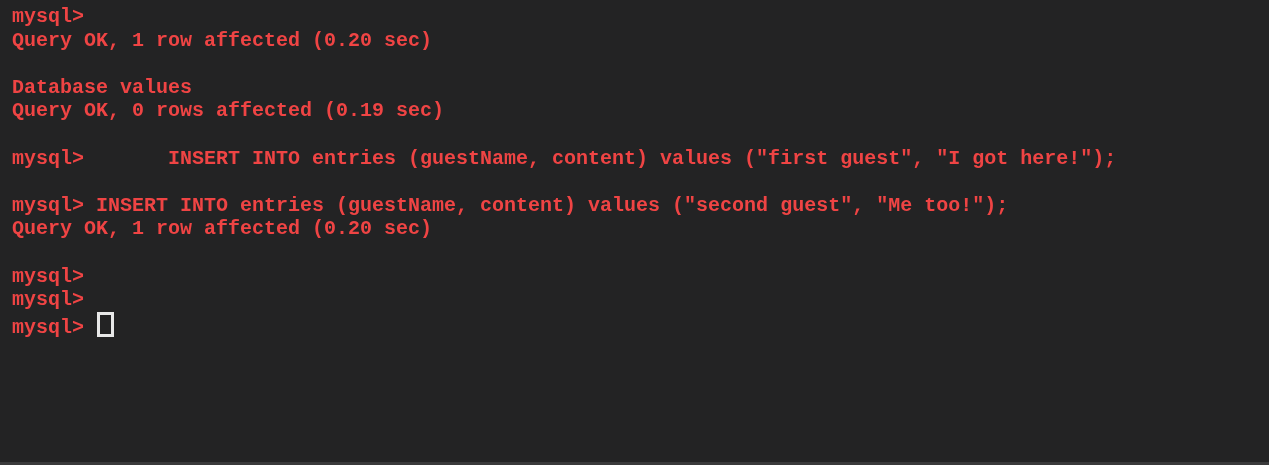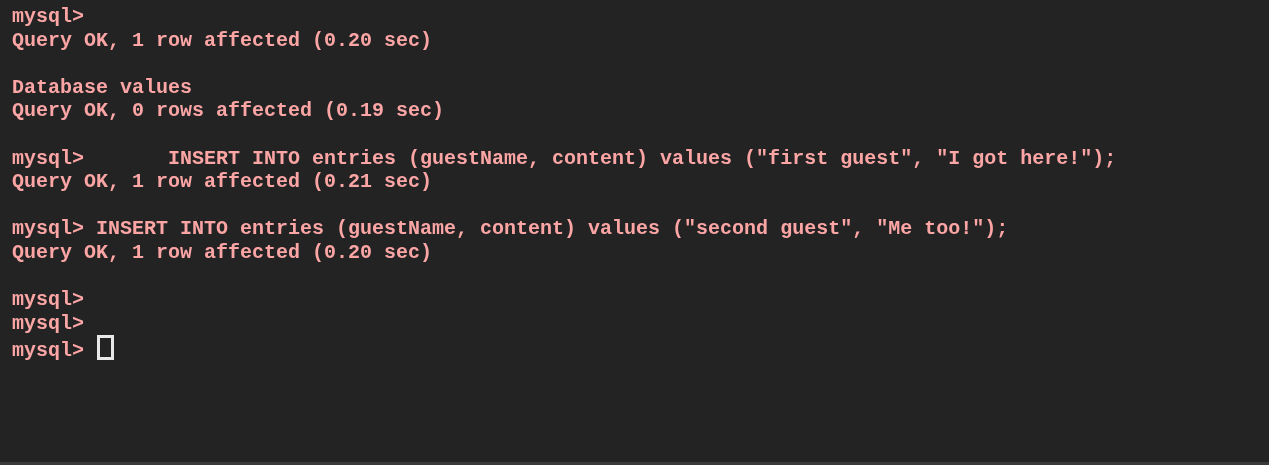--- a/index.html
+++ b/index.html
@@ -10,21 +10,21 @@
   .terminal {
     position: relative;
     width: 1269px;
     height: 465px;
     background: #232324;
     overflow: hidden;
     box-sizing: border-box;
     font-family: "Liberation Mono", "DejaVu Sans Mono", monospace;
     font-weight: bold;
     font-size: 20px;
-    color: #fca5a5;
+    color: #ef4444;
   }
   .term-body {
     position: absolute;
     top: 5px;
     left: 12px;
     right: 0;
   }
   .term-line {
     height: 23.6px;
     line-height: 23.6px;
@@ -54,21 +54,20 @@
 
 <div class="terminal">
   <div class="term-body">
       <div class="term-line">mysql&gt;</div>
       <div class="term-line">Query OK, 1 row affected (0.20 sec)</div>
       <div class="term-line"></div>
       <div class="term-line">Database values</div>
       <div class="term-line">Query OK, 0 rows affected (0.19 sec)</div>
       <div class="term-line"></div>
       <div class="term-line">mysql&gt;       INSERT INTO entries (guestName, content) values ("first guest", "I got here!");</div>
-      <div class="term-line">Query OK, 1 row affected (0.21 sec)</div>
       <div class="term-line"></div>
       <div class="term-line">mysql&gt; INSERT INTO entries (guestName, content) values ("second guest", "Me too!");</div>
       <div class="term-line">Query OK, 1 row affected (0.20 sec)</div>
       <div class="term-line"></div>
       <div class="term-line">mysql&gt;</div>
       <div class="term-line">mysql&gt;</div>
       <div class="term-line">mysql&gt; <span class="cursor"></span></div>
     </div>
   <div class="bottom-edge"></div>
 </div>

